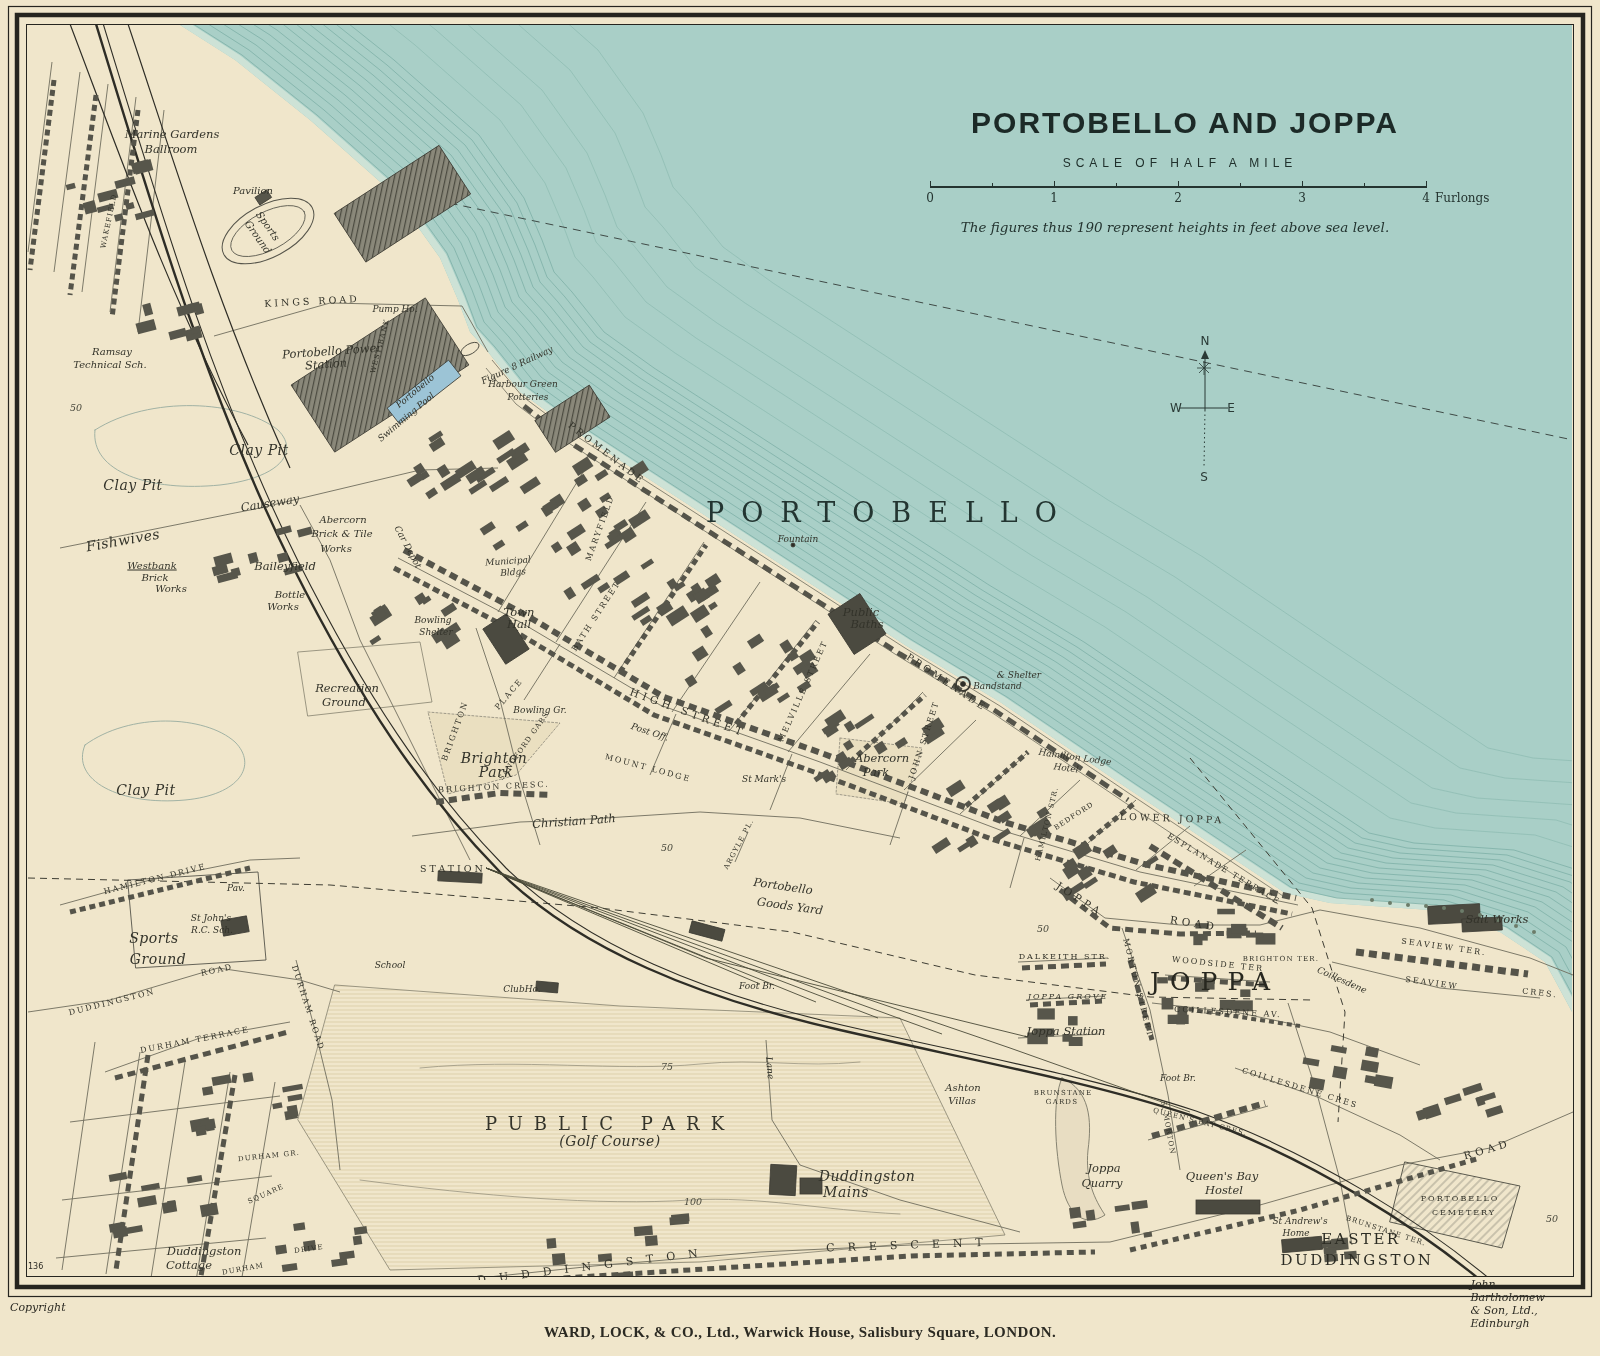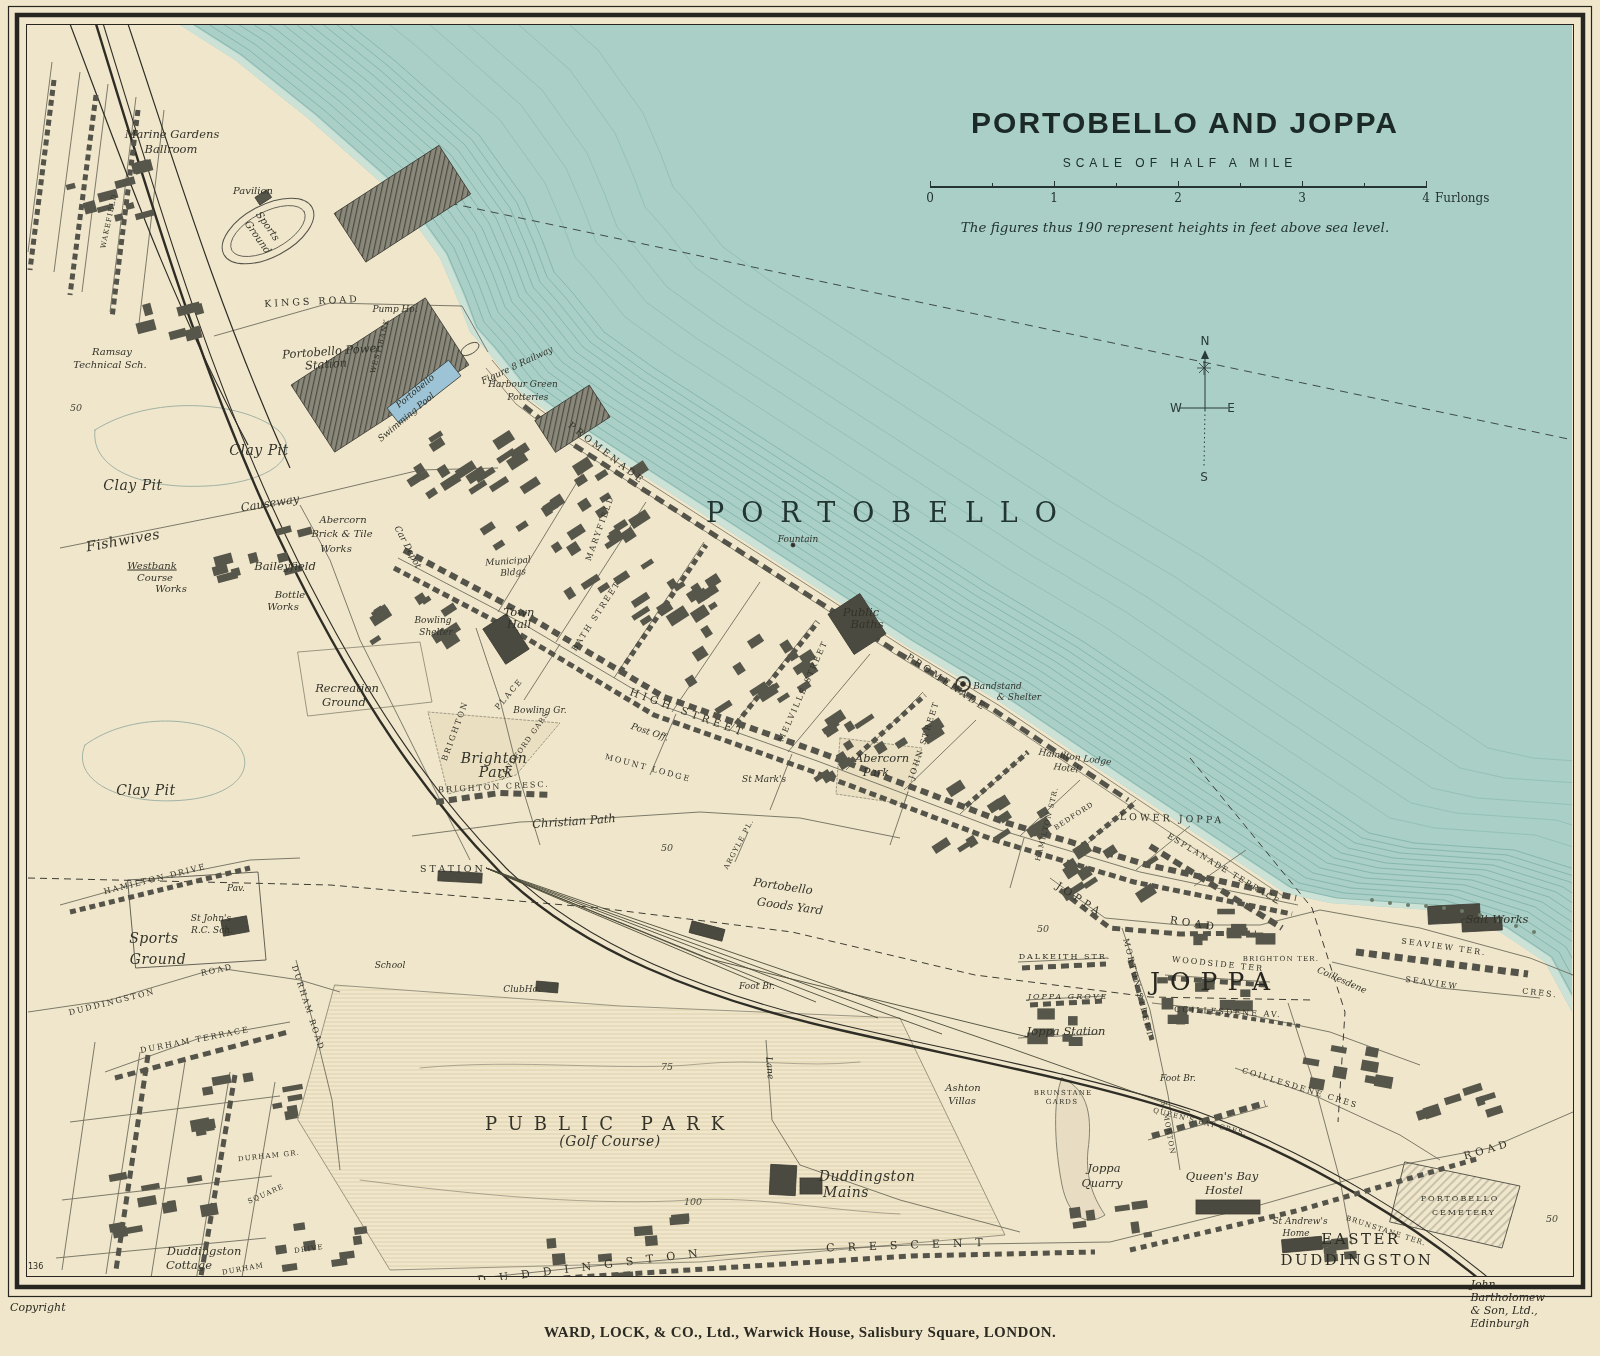--- a/index.html
+++ b/index.html
@@ -554,21 +554,21 @@
       <span class="ml tiny-it" style="left: 415px; top: 391px; transform: translate(-50%, -50%) rotate(-40deg);">Portobello</span>
       <span class="ml tiny-it" style="left: 406px; top: 417px; transform: translate(-50%, -50%) rotate(-40deg);">Swimming Pool</span>
       <span class="ml tiny-it" style="left: 517px; top: 365px; transform: translate(-50%, -50%) rotate(-25deg);">Figure 8 Railway</span>
       <span class="ml tiny-it" style="left: 523px; top: 384px; transform: translate(-50%, -50%) rotate(0deg);">Harbour Green</span>
       <span class="ml tiny-it" style="left: 528px; top: 397px; transform: translate(-50%, -50%) rotate(0deg);">Potteries</span>
       <span class="ml place-lg" style="left: 259px; top: 450px; transform: translate(-50%, -50%) rotate(0deg);">Clay Pit</span>
       <span class="ml place-lg" style="left: 133px; top: 485px; transform: translate(-50%, -50%) rotate(0deg);">Clay Pit</span>
       <span class="ml place-lg" style="left: 123px; top: 540px; transform: translate(-50%, -50%) rotate(-10deg);">Fishwives</span>
       <span class="ml place" style="left: 270px; top: 503px; transform: translate(-50%, -50%) rotate(-9deg);">Causeway</span>
       <span class="ml place-sm" style="left: 152px; top: 565px; transform: translate(-50%, -50%) rotate(0deg); text-decoration: underline;">Westbank</span>
-      <span class="ml place-sm" style="left: 155px; top: 577px; transform: translate(-50%, -50%) rotate(0deg);">Course</span>
+      <span class="ml place-sm" style="left: 155px; top: 577px; transform: translate(-50%, -50%) rotate(0deg);">Brick</span>
       <span class="ml place-sm" style="left: 171px; top: 588px; transform: translate(-50%, -50%) rotate(0deg);">Works</span>
       <span class="ml place-sm" style="left: 343px; top: 519px; transform: translate(-50%, -50%) rotate(0deg);">Abercorn</span>
       <span class="ml place-sm" style="left: 342px; top: 533px; transform: translate(-50%, -50%) rotate(0deg);">Brick &amp; Tile</span>
       <span class="ml place-sm" style="left: 336px; top: 548px; transform: translate(-50%, -50%) rotate(0deg);">Works</span>
       <span class="ml place" style="left: 285px; top: 566px; transform: translate(-50%, -50%) rotate(0deg);">Baileyfield</span>
       <span class="ml place-sm" style="left: 290px; top: 594px; transform: translate(-50%, -50%) rotate(0deg);">Bottle</span>
       <span class="ml place-sm" style="left: 283px; top: 606px; transform: translate(-50%, -50%) rotate(0deg);">Works</span>
       <span class="ml tiny-it" style="left: 408px; top: 547px; transform: translate(-50%, -50%) rotate(62deg);">Car Depot</span>
       <span class="ml tiny-it" style="left: 508px; top: 561px; transform: translate(-50%, -50%) rotate(-4deg);">Municipal</span>
       <span class="ml tiny-it" style="left: 513px; top: 572px; transform: translate(-50%, -50%) rotate(-4deg);">Bldgs</span>
@@ -596,21 +596,21 @@
       <span class="ml place" style="left: 790px; top: 906px; transform: translate(-50%, -50%) rotate(8deg);">Goods Yard</span>
       <span class="ml tiny-it" style="left: 522px; top: 989px; transform: translate(-50%, -50%) rotate(0deg);">ClubHo.</span>
       <span class="ml tiny-it" style="left: 390px; top: 965px; transform: translate(-50%, -50%) rotate(0deg);">School</span>
       <span class="ml street-xs" style="left: 739px; top: 844px; transform: translate(-50%, -50%) rotate(-62deg);">ARGYLE PL.</span>
       <span class="ml tiny-it" style="left: 757px; top: 986px; transform: translate(-50%, -50%) rotate(0deg);">Foot Br.</span>
       <span class="ml street" style="left: 607px; top: 453px; transform: translate(-50%, -50%) rotate(38deg);">PROMENADE</span>
       <span class="ml street" style="left: 947px; top: 682px; transform: translate(-50%, -50%) rotate(34deg);">PROMENADE</span>
       <span class="ml place" style="left: 861px; top: 612px; transform: translate(-50%, -50%) rotate(0deg);">Public</span>
       <span class="ml place" style="left: 867px; top: 624px; transform: translate(-50%, -50%) rotate(0deg);">Baths</span>
       <span class="ml tiny-it" style="left: 994px; top: 686px; transform: translate(-50%, -50%) rotate(0deg); padding-left: 7px;">Bandstand</span>
-      <span class="ml tiny-it" style="left: 1002px; top: 697px; transform: translate(-50%, -50%) rotate(0deg); padding-left: 34px;">&amp; Shelter</span>
+      <span class="ml tiny-it" style="left: 1002px; top: 675px; transform: translate(-50%, -50%) rotate(0deg); padding-left: 34px;">&amp; Shelter</span>
       <span class="ml tiny-it" style="left: 798px; top: 539px; transform: translate(-50%, -50%) rotate(0deg);">Fountain</span>
       <span class="ml street-sm" style="left: 803px; top: 691px; transform: translate(-50%, -50%) rotate(-66deg);">MELVILLE STREET</span>
       <span class="ml street-sm" style="left: 924px; top: 740px; transform: translate(-50%, -50%) rotate(-72deg);">JOHN STREET</span>
       <span class="ml place" style="left: 882px; top: 758px; transform: translate(-50%, -50%) rotate(0deg);">Abercorn</span>
       <span class="ml place" style="left: 876px; top: 772px; transform: translate(-50%, -50%) rotate(0deg);">Park</span>
       <span class="ml tiny-it" style="left: 764px; top: 779px; transform: translate(-50%, -50%) rotate(0deg);">St Mark's</span>
       <span class="ml tiny-it" style="left: 1075px; top: 757px; transform: translate(-50%, -50%) rotate(8deg);">Hamilton Lodge</span>
       <span class="ml tiny-it" style="left: 1066px; top: 768px; transform: translate(-50%, -50%) rotate(8deg);">Hotel</span>
       <span class="ml street" style="left: 1172px; top: 818px; transform: translate(-50%, -50%) rotate(2deg);">LOWER JOPPA</span>
       <span class="ml street-sm" style="left: 1224px; top: 869px; transform: translate(-50%, -50%) rotate(31deg);">ESPLANADE TERRACE</span>

